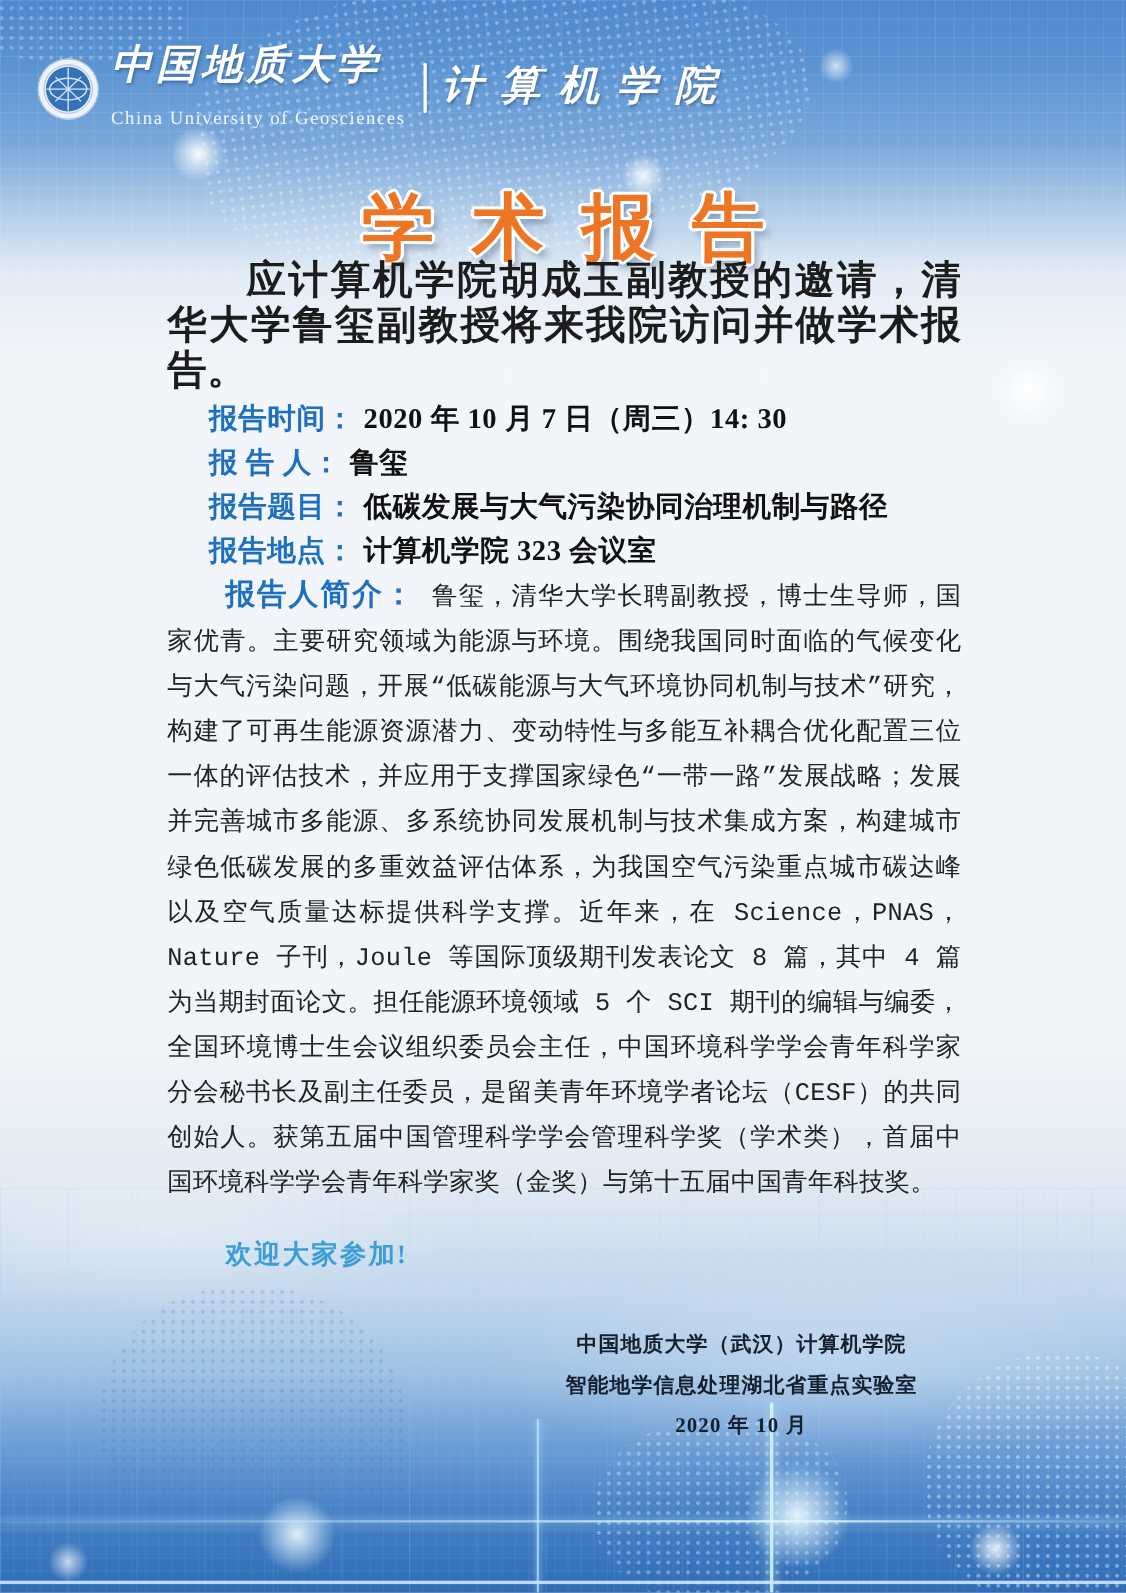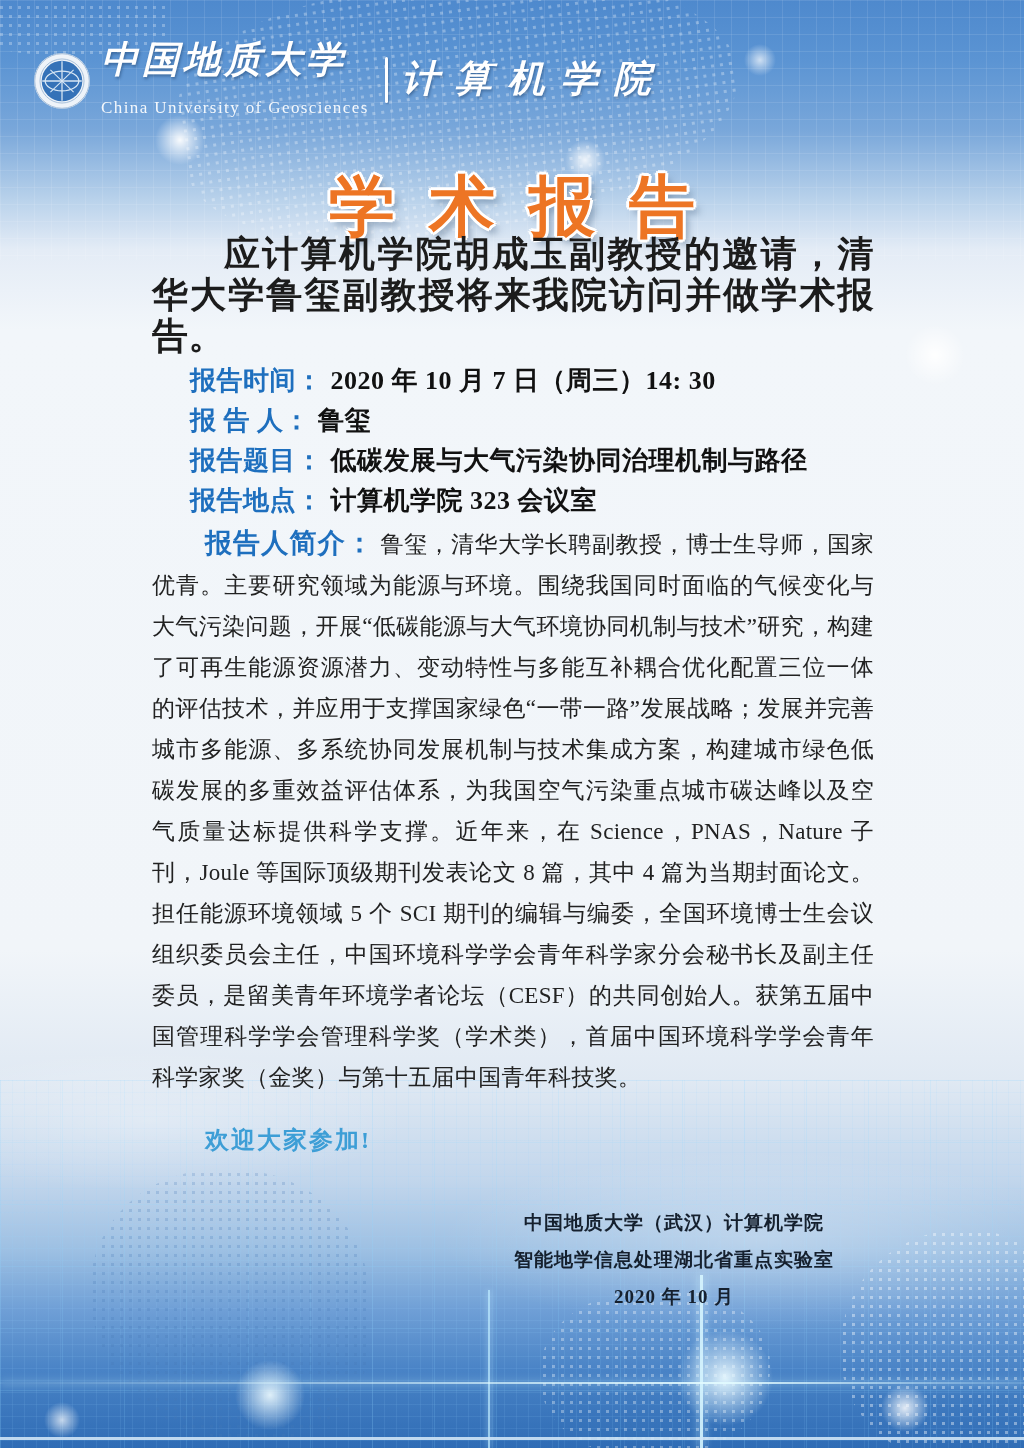--- a/index.html
+++ b/index.html
@@ -78,21 +78,21 @@
     margin-top: 24px;
   }
 
   
   .content { position:absolute; left:152px; top:234px; width:722px; z-index:5; color:#1c1c1c; }
   .intro { font-size:36px; font-weight:600; line-height:41px; text-indent:2em; text-align:justify; letter-spacing:.5px; }
   .details { margin-top:4px; margin-left:38px; }
   .detail-row { font-size:26px; font-weight:bold; line-height:40px; letter-spacing:.5px; }
   .detail-label { color:#1e6fbe; }
   .detail-value { color:#111; margin-left:8px; }
-  .bio { margin-top:2px; font-size:23px; line-height:41px; text-align:justify; text-indent:2.3em; letter-spacing:.3px; color:#222; }
+  .bio { margin-top:2px; font-size:23px; line-height:41px; text-align:justify; text-indent:2.3em; letter-spacing:.3px; color:#222;font-family:Liberation Mono, monospace; }
   .bio-label { font-size:27px; font-weight:bold; color:#1e6fbe; letter-spacing:1px; }
 
   .welcome { position:absolute; left:205px; top:1124px; z-index:5;
     font-size:24px; color:#3d9ed6; letter-spacing:2px; font-weight:600; }
 
   .footer { position:absolute; left:414px; top:1204px; width:520px; z-index:5;
     text-align:center; color:#15202e; font-weight:bold; }
   .footer div { font-size:19px; line-height:37px; letter-spacing:1px; }
 </style>
 </head>

